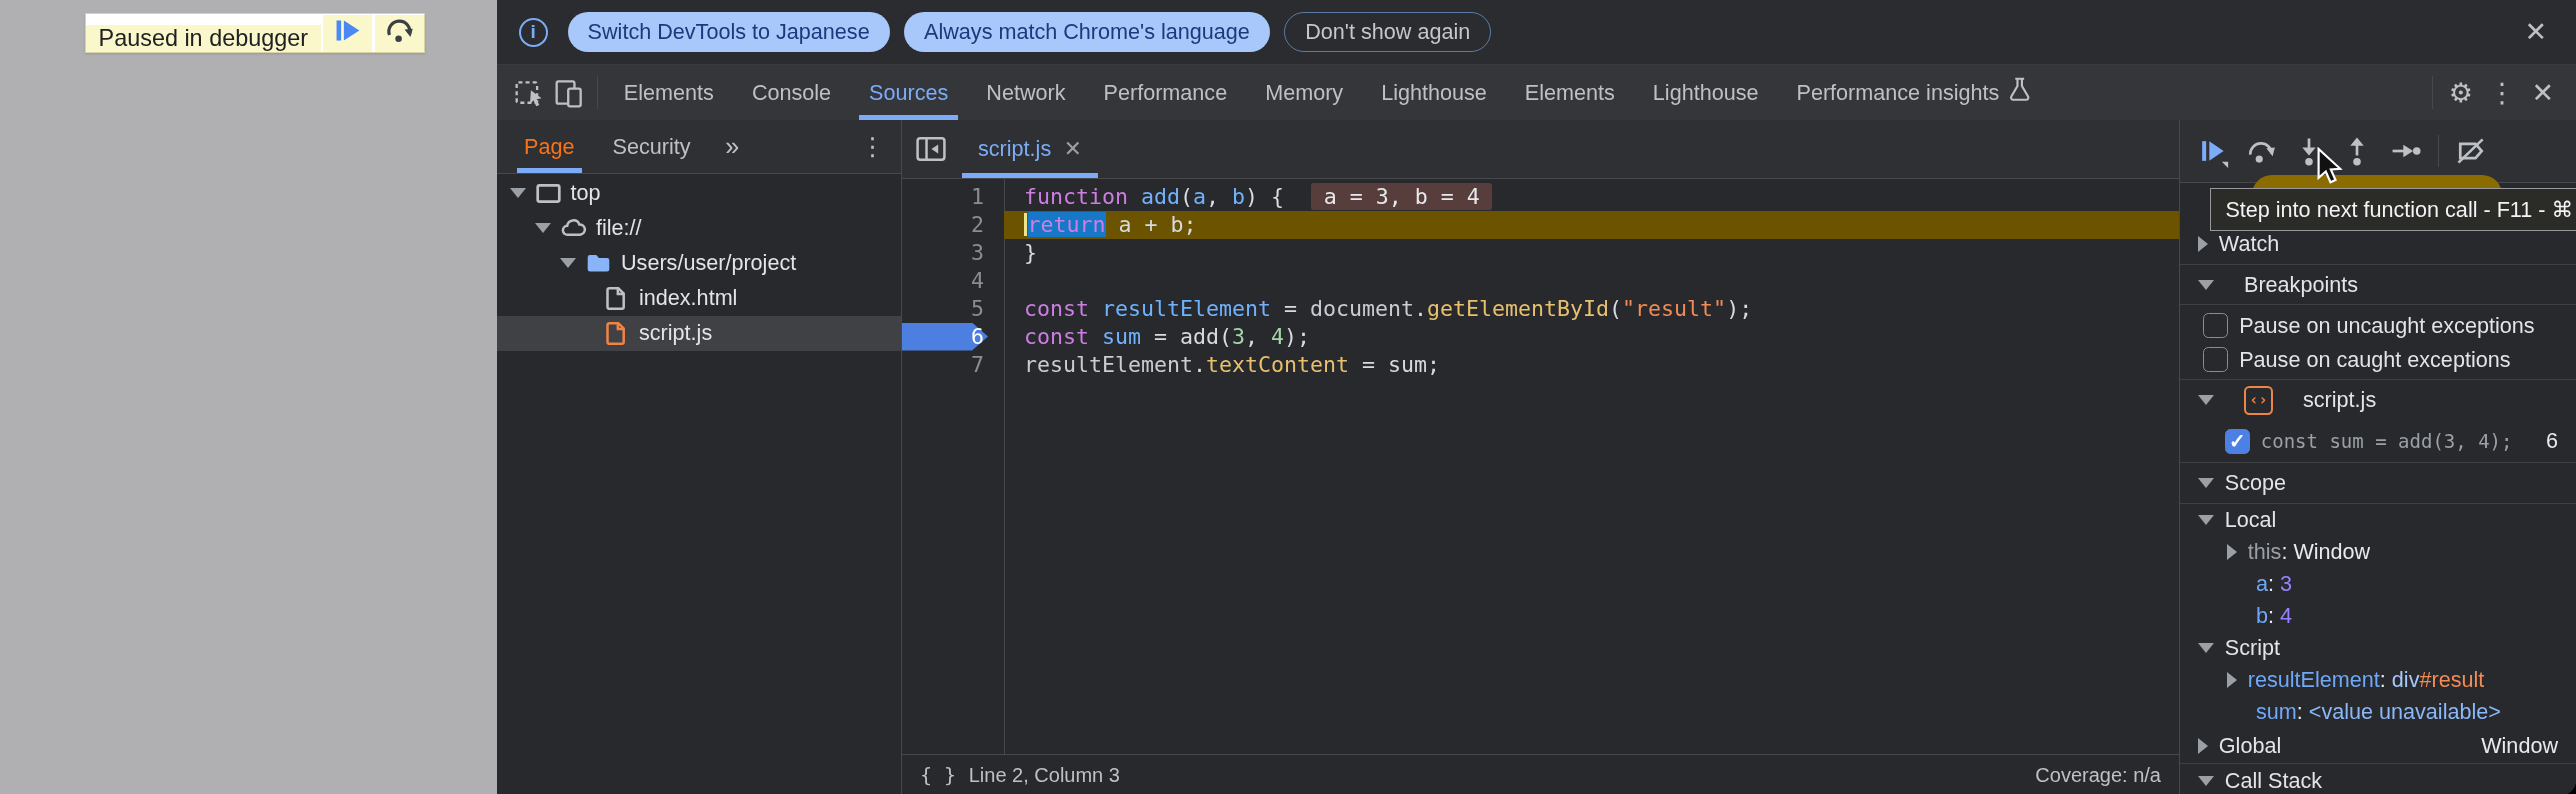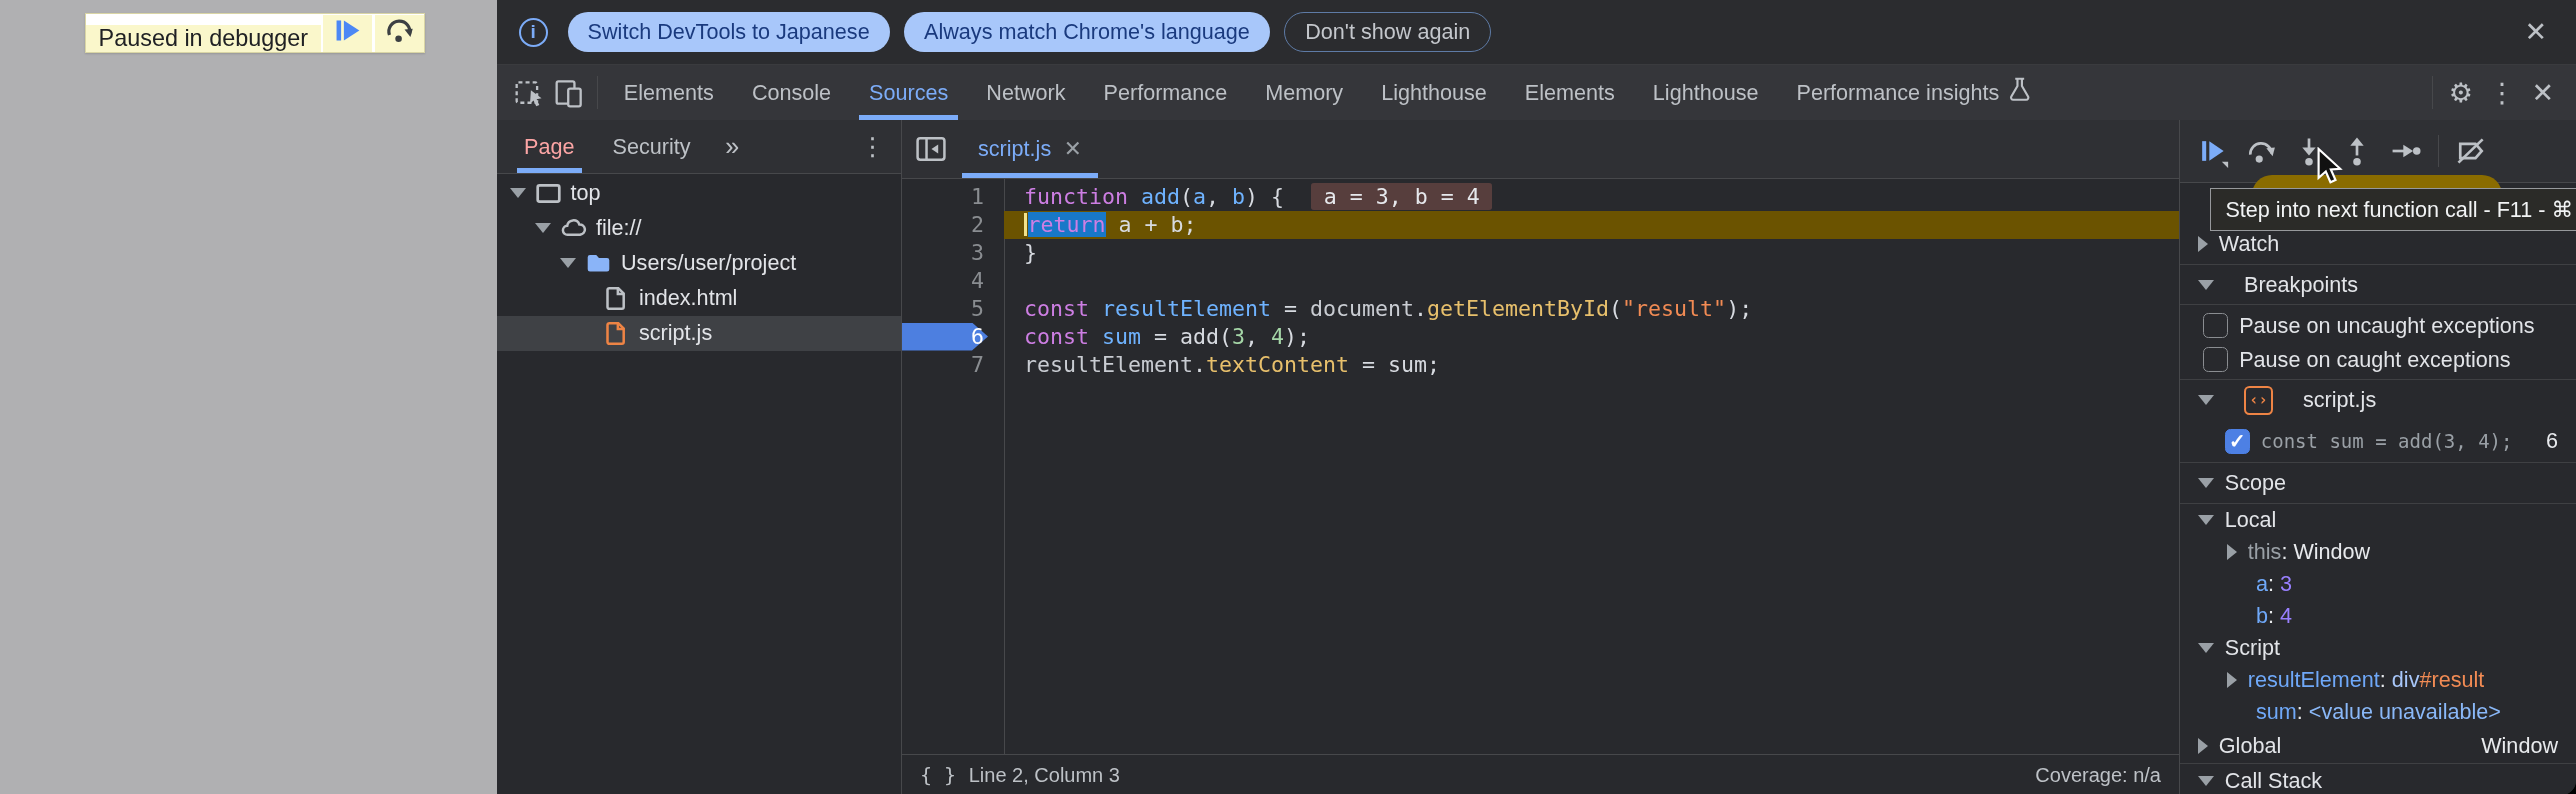--- a/index.html
+++ b/index.html
@@ -48,21 +48,21 @@
   .tab.active::after { content:""; position:absolute; left:9px; right:9px; bottom:0; height:5.4px; background:#7CACF8; }
   .toolbar-right { margin-left:auto; display:flex; align-items:stretch; padding-right:12.6px; }
   .glyph-btn { display:flex; align-items:center; justify-content:center; width:41px; color:#BDC1C6; font-size:27px; cursor:pointer; }
   
   .content { position:absolute; top:120px; left:0; right:0; bottom:0; display:flex; }
   
   .sidebar { width:405px; flex:none; border-right:0.9px solid #47484B; display:flex; flex-direction:column; background:#28292D; }
   .side-nav { height:54px; background:#2F3034; border-bottom:0.9px solid #47484B;
     display:flex; align-items:stretch; padding-left:23.4px; }
   .side-tab { display:flex; align-items:center; padding:0 3.6px; margin-right:31px; color:#BDC1C6; position:relative; cursor:pointer; }
-  .side-tab.active { color:#fca5a5;text-align:center; }
+  .side-tab.active { color:#f97316;text-align:center; }
   .side-tab.active::after { content:""; position:absolute; left:-3.6px; right:-3.6px; bottom:0; height:5.4px; background:#7CACF8; }
   .side-nav .more { display:flex; align-items:center; color:#BDC1C6; font-size:25px; cursor:pointer; }
   .side-nav .kebab { margin-left:auto; display:flex; align-items:center; padding:0 16px; color:#BDC1C6; font-size:25px; cursor:pointer; }
   .tree { flex:1; padding-top:1.8px; }
   .trow { height:35px; display:flex; align-items:center; gap:9px; color:#E2E4E8; cursor:pointer; white-space:nowrap; }
   .trow.selected { background:#3F4145; }
   .tri-d { width:0; height:0; border-left:8px solid transparent; border-right:8px solid transparent;
     border-top:10px solid #9AA0A6; flex:none; }
   .tri-r { width:0; height:0; border-top:8px solid transparent; border-bottom:8px solid transparent;
     border-left:10px solid #9AA0A6; flex:none; }

